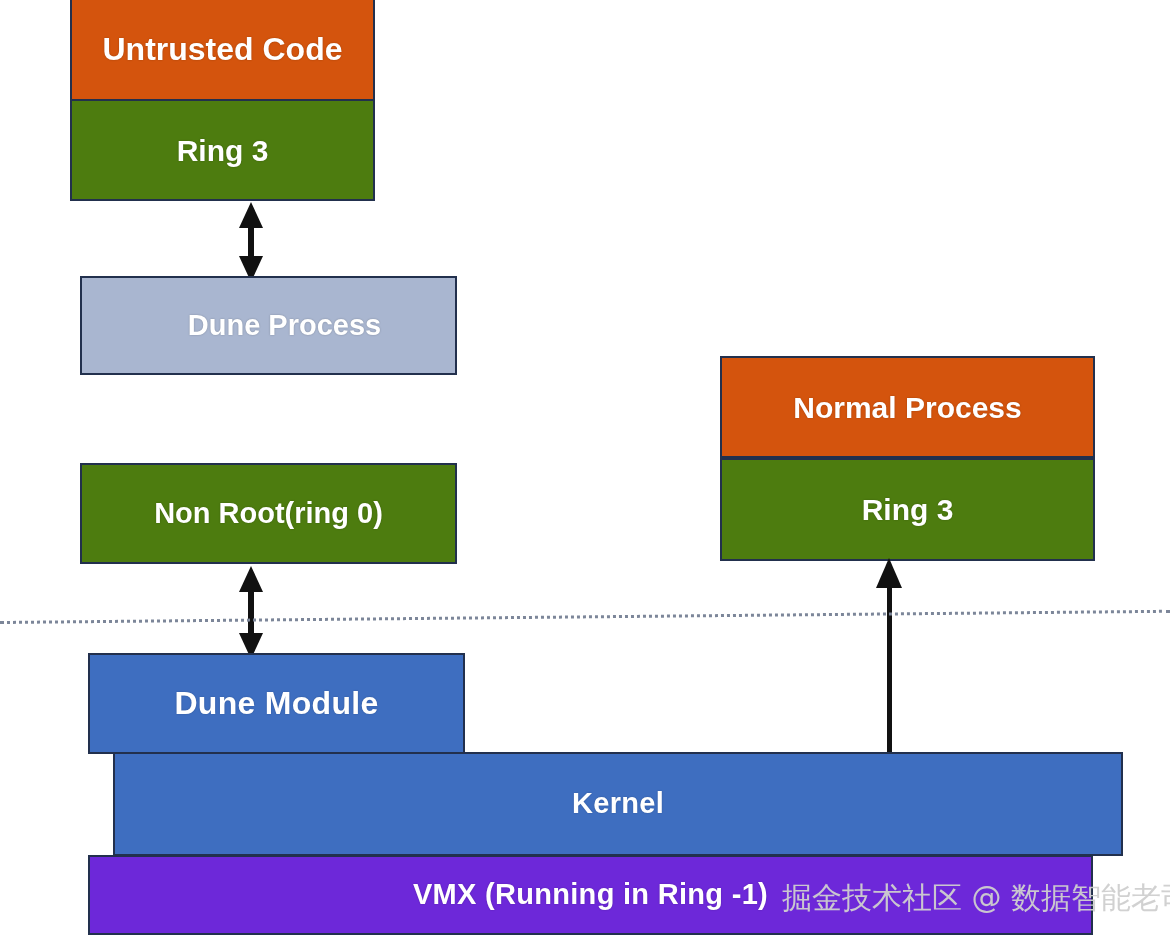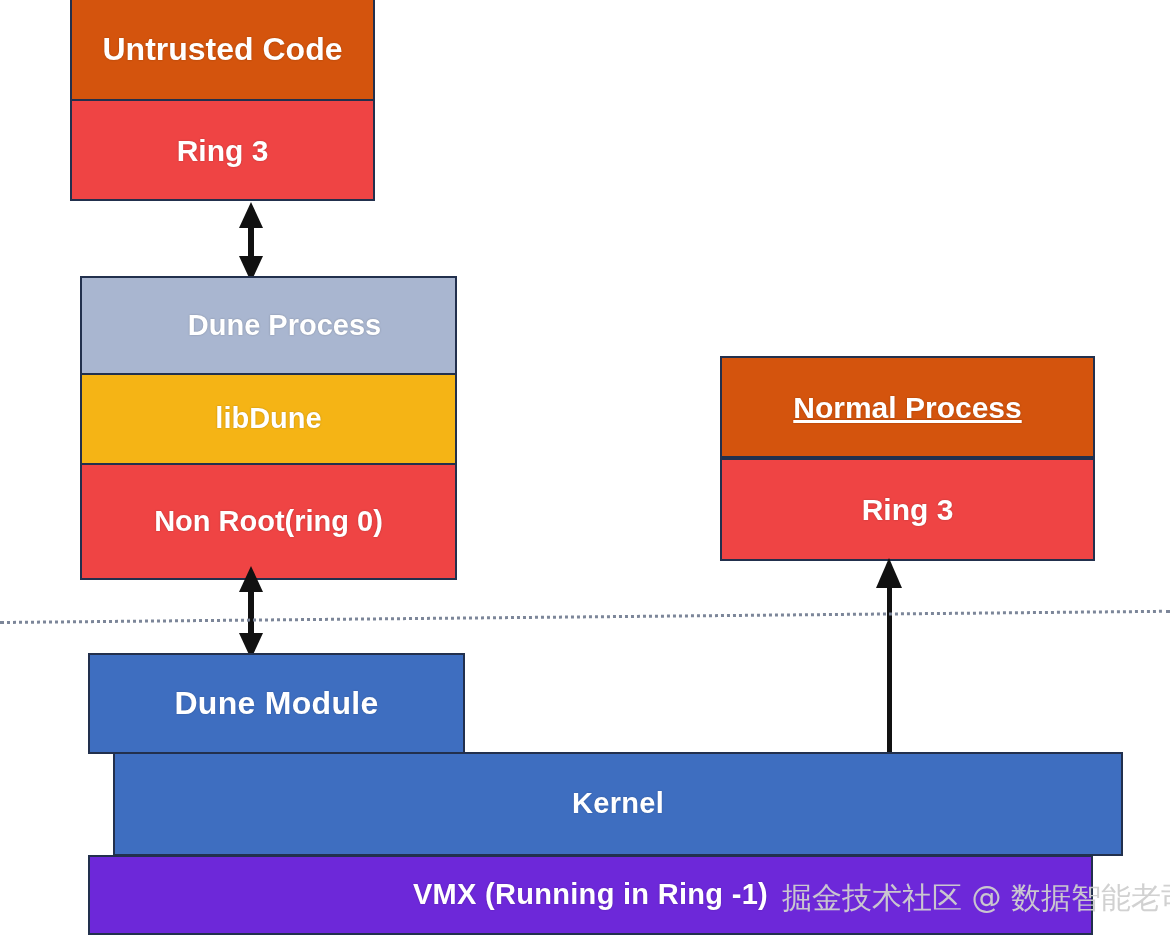--- a/index.html
+++ b/index.html
@@ -25,21 +25,21 @@
     justify-content: center;
     color: #ffffff;
     font-weight: bold;
     letter-spacing: 0.3px;
     text-align: center;
     line-height: 1.1;
     text-shadow: 0 0 2px rgba(0,0,0,0.22);
     border: 2px solid #22304d;
   }
   .orange-dark { background: #d4540d; }
-  .blue       { background: #ef4444; }
+  .blue       { background: #4d7c0f; }
   .blue-mid   { background: #3e6ec0; }
   .gray-blue  { background: #a9b6d0; padding-left: 32px; }
   .yellow     { background: #f5b415; }
   .orange-lt  { background: #6d28d9; }
 
   
   .stack {
     position: absolute;
     box-sizing: border-box;
   }
@@ -104,38 +104,35 @@
       <polygon points="17,0 29,26 5,26" fill="#111111"></polygon>
       <rect x="14" y="20" width="6" height="42" fill="#111111"></rect>
       <polygon points="17,80 29,54 5,54" fill="#111111"></polygon>
     </svg>
   </div>
 
   <div class="stack" style="left:80px; top:278px; width:377px; height:290px;">
     <div class="seg gray-blue" style="top:-2px; height:99px; font-size:29px;">
       <span>Dune Process</span>
     </div>
-    <div class="seg yellow" style="top:95px; height:92px; font-size:29px;">
-      <span>libDune</span>
-    </div>
-    <div class="seg blue" style="top:185px; height:117px; font-size:29px;">
+    <div class="seg blue" style="top:185px; height:101px; font-size:29px;">
       <span>Non Root(ring 0)</span>
     </div>
   </div>
 
   <div class="arrow" style="left:234px; top:566px; width:34px; height:93px;">
     <svg width="34" height="93" viewBox="0 0 34 93">
       <polygon points="17,0 29,26 5,26" fill="#111111"></polygon>
       <rect x="14" y="20" width="6" height="55" fill="#111111"></rect>
       <polygon points="17,93 29,67 5,67" fill="#111111"></polygon>
     </svg>
   </div>
 
   <div class="stack" style="left:720px; top:358px; width:375px; height:203px;">
-    <div class="seg orange-dark" style="top:-2px; height:102px; font-size:30px;text-decoration:underline;">
+    <div class="seg orange-dark" style="top:-2px; height:102px; font-size:30px;">
       <span>Normal Process</span>
     </div>
     <div class="seg blue" style="top:100px; height:103px; font-size:30px;">
       <span>Ring 3</span>
     </div>
   </div>
 
   <div class="arrow" style="left:872px; top:558px; width:34px; height:226px;">
     <svg width="34" height="226" viewBox="0 0 34 226">
       <polygon points="17,0 30,30 4,30" fill="#111111"></polygon>

